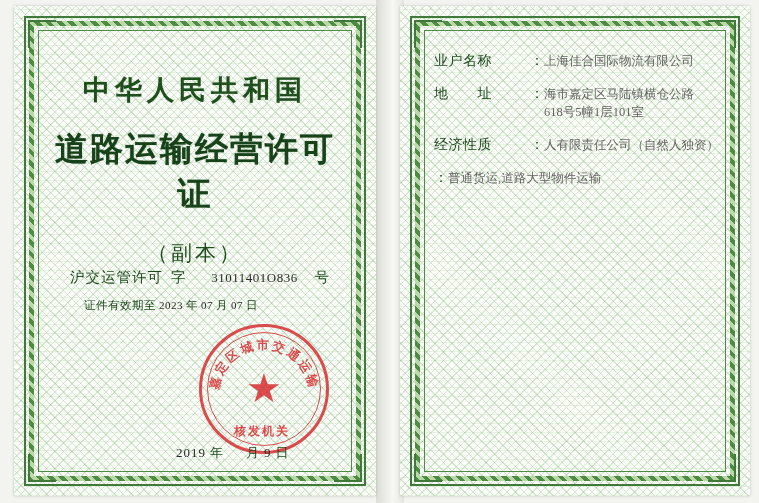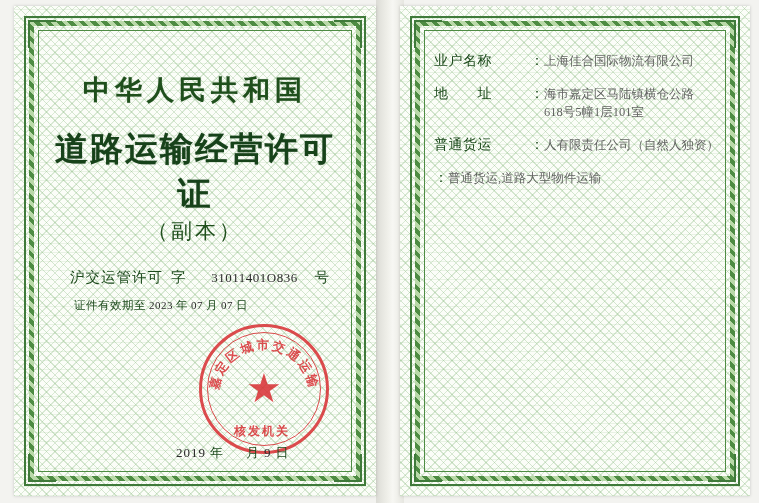--- a/index.html
+++ b/index.html
@@ -96,20 +96,21 @@
     margin-top: 19px;
     text-align: center;
     font-family: "DejaVu Serif", serif;
     font-size: 33px;
     font-weight: bold;
     letter-spacing: 2px;
     color: #17421a;
     text-shadow: 0 0 1px rgba(23,66,26,0.55);
   }
   .title-sub {
+    margin-top: 22px;
     text-align: center;
     font-family: "DejaVu Serif", serif;
     font-size: 21px;
     letter-spacing: 3px;
     color: #1f4f1c;
   }
 
   .field-row {
     position: absolute;
     display: flex;
@@ -129,21 +130,21 @@
     min-width: 108px;
     text-align: center;
     font-family: "Liberation Serif", serif;
     font-size: 13px;
     letter-spacing: 0.5px;
     color: #2a2a2a;
     border-bottom: 1px solid transparent;
     margin: 0 6px;
   }
   .valid-row {
-    left: 30px;
+    left: 40px;
     top: 262px;
     font-size: 11.5px;
     letter-spacing: 0.5px;
   }
   .valid-row .v {
     font-family: "Liberation Serif", serif;
     color: #2a2a2a;
     margin: 0 3px;
     font-size: 11px;
   }
@@ -334,21 +335,21 @@
       </div>
       <div class="r-row">
         <span class="r-label">地　　址</span>
         <span class="r-colon">：</span>
         <span class="r-value">
           <span>海市嘉定区马陆镇横仓公路</span>
           <span class="line2">618号5幢1层101室</span>
         </span>
       </div>
       <div class="r-row">
-        <span class="r-label">普通货运</span>
+        <span class="r-label">经济性质</span>
         <span class="r-colon">：</span>
         <span class="r-value">人有限责任公司（自然人独资）</span>
       </div>
       <div class="r-row">
         <span class="r-colon">：</span>
         <span class="r-value">普通货运,道路大型物件运输</span>
       </div>
     </div>
   </div>
 </div>

